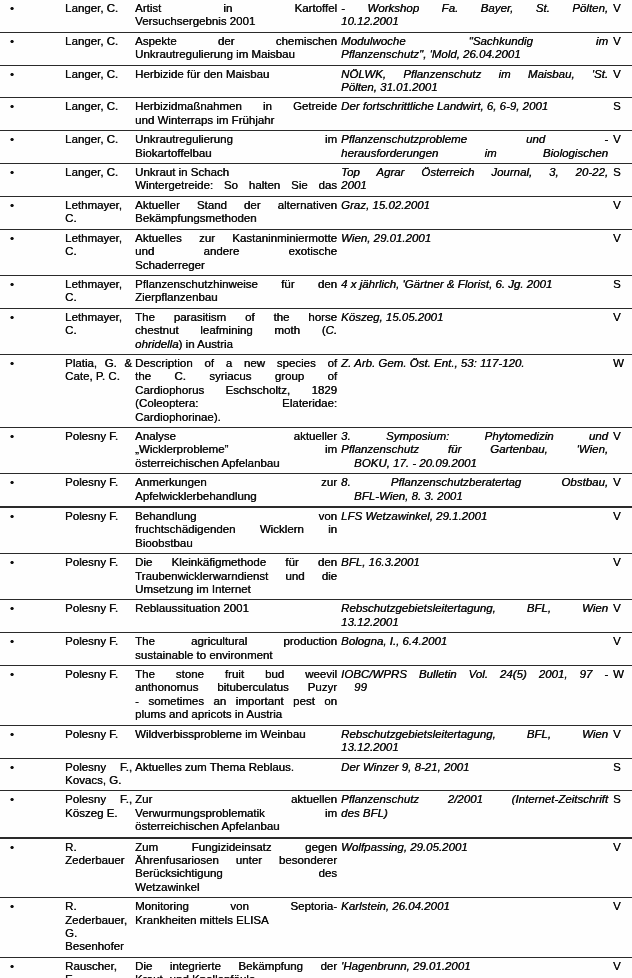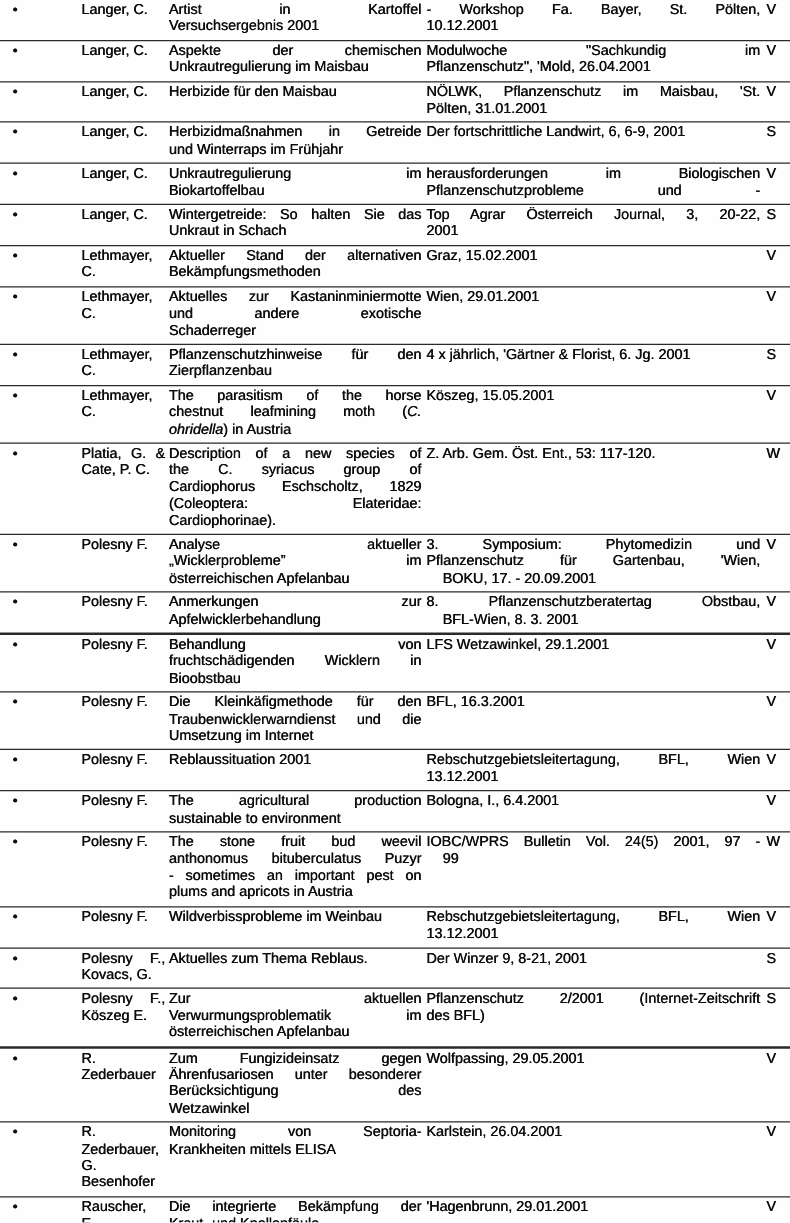--- a/index.html
+++ b/index.html
@@ -18,21 +18,21 @@
     display:flex;
     align-items:flex-start;
     padding:2px 0 3px 0;
     border-bottom:1px solid #2a2a2a;
   }
   .row.thick{border-bottom-width:2px;}
   .cell{box-sizing:border-box;}
   .c-bullet{flex:none;width:33px;padding-left:10px;font-size:11px;}
   .c-author{flex:none;width:99px;margin-right:3px;padding-left:32px;}
   .c-title{flex:none;width:202px;margin-right:4px;}
-  .c-venue{flex:none;width:267px;}
+  .c-venue{flex:none;width:267px;font-style:italic;}
   .c-code{flex:none;width:24px;padding-left:5px;}
   .line{min-height:13.4px;white-space:normal;}
   .line.j{text-align:justify;text-align-last:justify;}
   .line.ind{padding-left:13px;}
   .it{font-style:italic;}
 </style>
 </head>
 <body>
 
 <div class="page">
@@ -98,33 +98,33 @@
       <div class="row">
         <div class="cell c-bullet">•</div>
         <div class="cell c-author">
           <div class="line">Langer, C.</div>
         </div>
         <div class="cell c-title">
           <div class="line j">Unkrautregulierung im</div>
           <div class="line">Biokartoffelbau</div>
         </div>
         <div class="cell c-venue">
+          <div class="line j">Pflanzenschutzprobleme und -</div>
           <div class="line j">herausforderungen im Biologischen</div>
-          <div class="line j">Pflanzenschutzprobleme und -</div>
-        </div>
-        <div class="cell c-code">V</div>
-      </div>
-      <div class="row">
-        <div class="cell c-bullet">•</div>
-        <div class="cell c-author">
-          <div class="line">Langer, C.</div>
-        </div>
-        <div class="cell c-title">
+        </div>
+        <div class="cell c-code">V</div>
+      </div>
+      <div class="row">
+        <div class="cell c-bullet">•</div>
+        <div class="cell c-author">
+          <div class="line">Langer, C.</div>
+        </div>
+        <div class="cell c-title">
+          <div class="line">Unkraut in Schach</div>
           <div class="line j">Wintergetreide: So halten Sie das</div>
-          <div class="line">Unkraut in Schach</div>
         </div>
         <div class="cell c-venue">
           <div class="line j">Top Agrar Österreich Journal, 3, 20-22,</div>
           <div class="line">2001</div>
         </div>
         <div class="cell c-code">S</div>
       </div>
       <div class="row">
         <div class="cell c-bullet">•</div>
         <div class="cell c-author">

